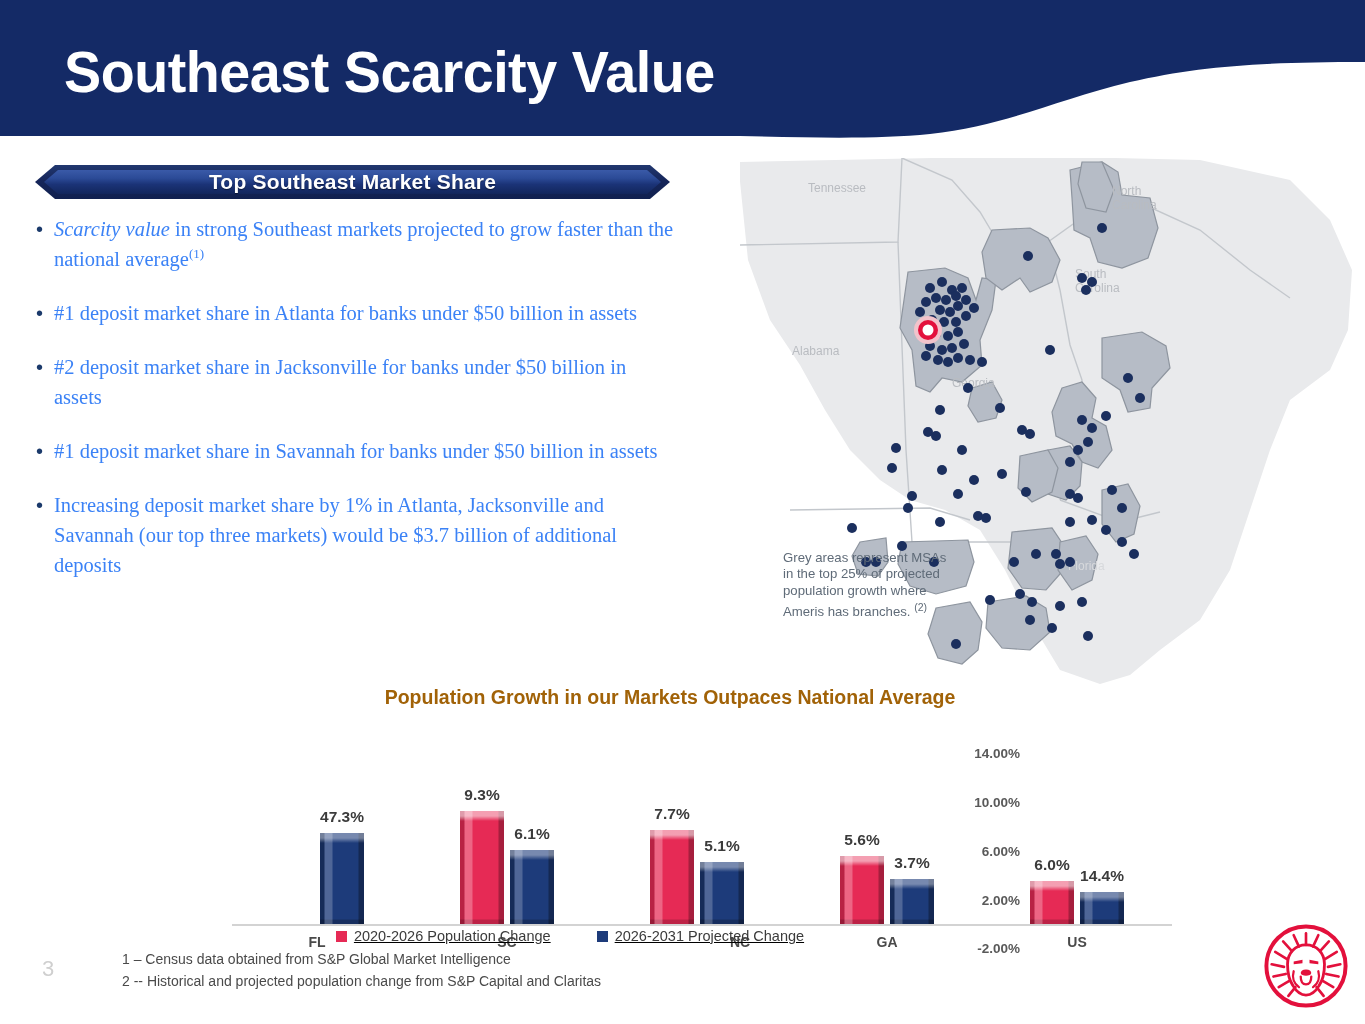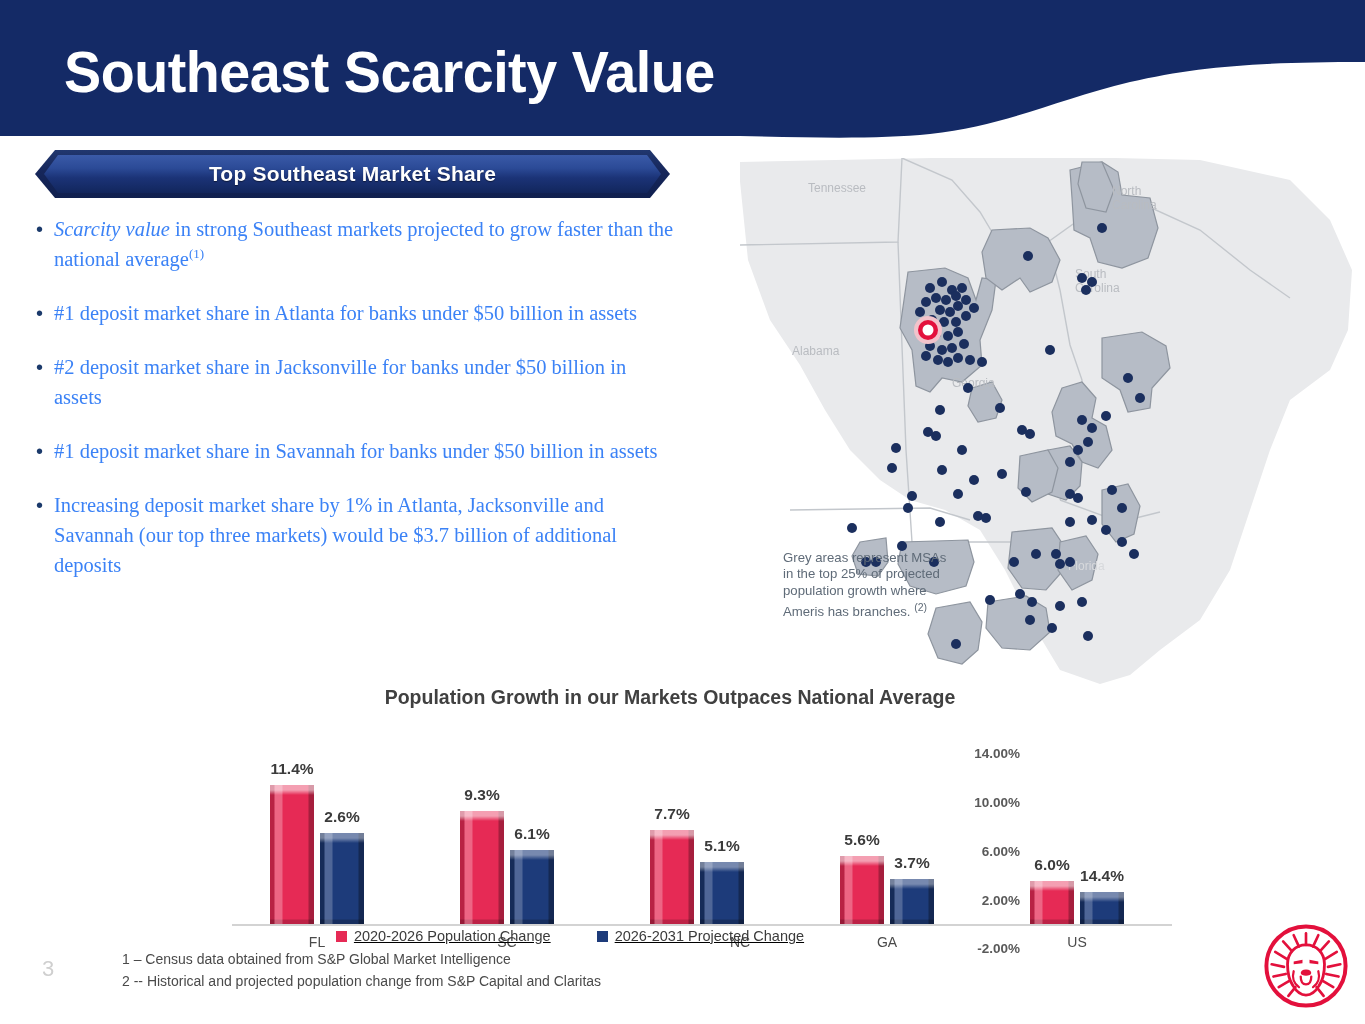--- a/index.html
+++ b/index.html
@@ -17,21 +17,21 @@
   #header-title{
     position:absolute;left:64px;top:38px;
     font-size:58px;font-weight:bold;color:#ffffff;
     letter-spacing:-0.5px;
     font-family:"Liberation Sans", sans-serif;
     transform:scaleX(0.96);transform-origin:left center;
     white-space:nowrap;
   }
 
   
-  #banner-wrap{position:absolute;left:35px;top:150px;width:635px;height:48px;}
+  #banner-wrap{position:absolute;left:35px;top:165px;width:635px;height:34px;}
   #banner-outer{
     position:absolute;inset:0;
     background:linear-gradient(180deg,#21376f 0%,#16265a 45%,#10204f 100%);
     clip-path:polygon(0 50%, 20px 0, calc(100% - 20px) 0, 100% 50%, calc(100% - 20px) 100%, 20px 100%);
   }
   #banner-inner{
     position:absolute;left:9px;top:5px;right:9px;bottom:5px;
     background:linear-gradient(180deg,#3a5aa8 0%,#2b4a96 35%,#1b3377 60%,#12265c 100%);
     clip-path:polygon(0 50%, 14px 0, calc(100% - 14px) 0, 100% 50%, calc(100% - 14px) 100%, 14px 100%);
   }
@@ -58,21 +58,21 @@
   #map-caption{
     position:absolute;left:783px;top:550px;width:175px;
     color:#5f6b78;font-size:13.2px;line-height:16.4px;
   }
   #map-caption sup{font-size:10.5px;}
 
   
   #chart{position:absolute;left:120px;top:686px;width:900px;height:280px;}
   #chart-title{
     position:absolute;left:210px;top:0px;width:680px;text-align:center;
-    color:#404040;font-size:19.5px;font-weight:bold;white-space:nowrap;
+    color:#a16207;font-size:19.5px;font-weight:bold;white-space:nowrap;
   }
   #plot{position:absolute;left:0px;top:24px;width:900px;height:216px;}
   .ytick{
     position:absolute;right:0;width:100px;text-align:right;
     color:#595959;font-size:13.5px;font-weight:bold;transform:translateY(-50%);
   }
   #axisline{position:absolute;left:112px;top:214px;width:940px;height:2px;background:#d3d3d3;}
   .bar{position:absolute;bottom:0;width:44px;}
   .bar .body{
     position:absolute;left:0;right:0;top:0;bottom:0;
@@ -93,21 +93,21 @@
       linear-gradient(0deg,rgba(0,0,0,.22) 0 4px, rgba(0,0,0,0) 5px),
       #1d3b7a;
   }
   .bar .vlabel{
     position:absolute;left:50%;transform:translateX(-50%);
     top:-25px;white-space:nowrap;
     color:#3b3b3b;font-size:15.5px;font-weight:bold;
   }
   .catlabel{
     position:absolute;top:224px;text-align:center;
-    color:#4a4a4a;font-size:14px;font-weight:normal;transform:translateX(-50%);
+    color:#4a4a4a;font-size:14px;font-weight:bold;transform:translateX(-50%);
   }
   #legend{
     position:absolute;left:0;top:242px;width:900px;
     display:flex;justify-content:center;gap:46px;align-items:center;text-decoration:underline;
   }
   .leg{display:flex;align-items:center;gap:7px;color:#3b3b3b;font-size:14.5px;}
   .swatch{width:11px;height:11px;display:inline-block;}
 
   
   #footnotes{position:absolute;left:122px;top:948px;color:#4a4a4a;font-size:14px;line-height:22px;}
@@ -325,27 +325,23 @@
 
   <div id="chart">
     <div id="chart-title">Population Growth in our Markets Outpaces National Average</div>
     <div id="plot">
       <div id="axisline"></div>
     <div class="ytick" style="top: 238.4px;">-2.00%</div>
         <div class="ytick" style="top: 189.6px;">2.00%</div>
         <div class="ytick" style="top: 140.8px;">6.00%</div>
         <div class="ytick" style="top: 92px;">10.00%</div>
         <div class="ytick" style="top: 43.2px;">14.00%</div>
-        <div class="bar red" style="left: 150px; height: 139.08px; bottom: 2px;">
-          <div class="body"></div>
-          <div class="vlabel">11.4%</div>
-        </div>
         <div class="bar blue" style="left: 200px; height: 91.5px; bottom: 2px;">
           <div class="body"></div>
-          <div class="vlabel">2.6%</div>
+          <div class="vlabel">47.3%</div>
         </div>
         <div class="catlabel" style="left: 197px;">FL</div>
         <div class="bar red" style="left: 340px; height: 113.46px; bottom: 2px;">
           <div class="body"></div>
           <div class="vlabel">9.3%</div>
         </div>
         <div class="bar blue" style="left: 390px; height: 74.42px; bottom: 2px;">
           <div class="body"></div>
           <div class="vlabel">6.1%</div>
         </div>

